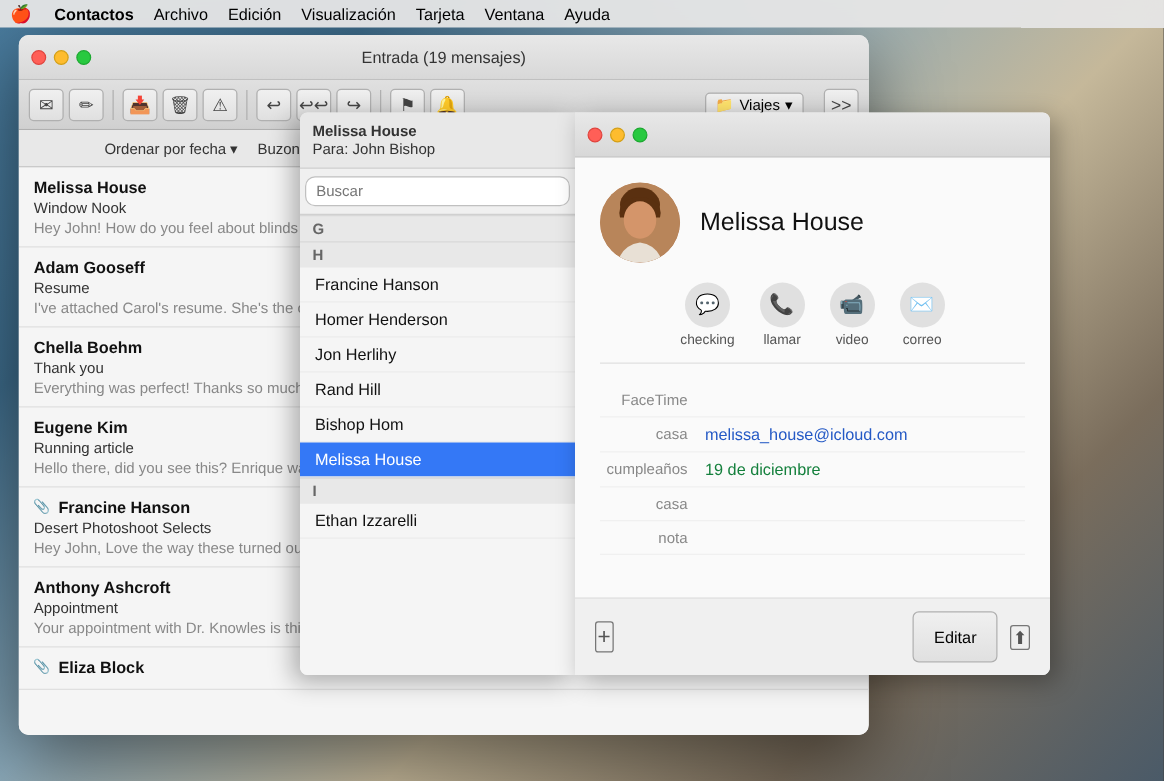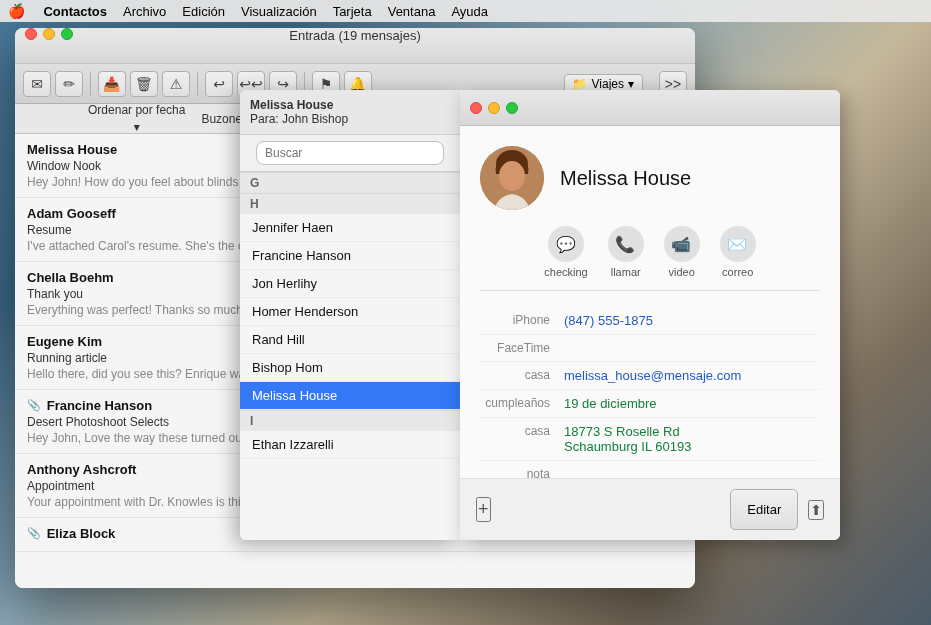--- a/index.html
+++ b/index.html
@@ -61,21 +61,21 @@
       box-shadow: 0 20px 60px rgba(0,0,0,0.5);
       overflow: hidden;
       z-index: 10;
     }
 
     
     .mail-titlebar {
       height: 36px;
       background: linear-gradient(to bottom, #e8e8e8, #d8d8d8);
       display: flex;
-      align-items: flex-start;
+      align-items: center;
       padding: 0 10px;
       border-bottom: 1px solid #c0c0c0;
       position: relative;
     }
     .window-buttons {
       display: flex;
       gap: 6px;
       align-items: center;
     }
     .win-btn {
@@ -160,21 +160,20 @@
       font-weight: 500;
     }
     .mail-tab-sort {
       margin-left: auto;
       font-size: 12px;
       color: #333;
       cursor: pointer;
       display: flex;
       align-items: center;
       gap: 3px;
-      flex-direction: column;
     }
 
     
     .mail-list {
       height: calc(100% - 36px - 40px - 30px);
       overflow-y: auto;
       background: #f5f5f5;
     }
     .mail-item {
       padding: 8px 12px;
@@ -231,21 +230,21 @@
 
     
     .contacts-to-field {
       padding: 8px 10px;
       border-bottom: 1px solid #d0d0d0;
       font-size: 12px;
       color: #333;
       background: #e8e8e8;
     }
     .contacts-search {
-      padding: 6px 16px;
+      padding: 6px 4px;
       border-bottom: 1px solid #d0d0d0;
     }
     .contacts-search input {
       width: 100%;
       padding: 4px 8px;
       border-radius: 8px;
       border: 1px solid #c0c0c0;
       background: #fff;
       font-size: 12px;
       outline: none;
@@ -548,24 +547,23 @@
     <br>
     <span>Para:</span>
     <span>John Bishop</span>
   </div>
   <div class="contacts-search">
     <input type="text" placeholder="Buscar" style="">
   </div>
   <div class="contacts-list-body">
     <div class="contact-section-header">G</div>
     <div class="contact-section-header">H</div>
-    <div class="contact-row">Jennifer Haen</div>
     <div class="contact-row">Francine Hanson</div>
+    <div class="contact-row">Homer Henderson</div>
     <div class="contact-row">Jon Herlihy</div>
-    <div class="contact-row">Homer Henderson</div>
     <div class="contact-row">Rand Hill</div>
     <div class="contact-row">Bishop Hom</div>
     <div class="contact-row selected">Melissa House</div>
     <div class="contact-section-header">I</div>
     <div class="contact-row">Ethan Izzarelli</div>
 
   </div>
 </div>
 
 <div id="contact-card">
@@ -605,38 +603,33 @@
         <div class="action-icon-circle">📹</div>
         <span class="action-label">video</span>
       </div>
       <div class="card-action-btn">
         <div class="action-icon-circle">✉️</div>
         <span class="action-label">correo</span>
       </div>
     </div>
 
     <div class="contact-field">
-      <span class="field-label">iPhone</span>
-      <span class="field-value link">(847) 555-1875</span>
-    </div>
-    <div class="contact-field">
       <span class="field-label">FaceTime</span>
       <span class="field-value"></span>
     </div>
     <div class="contact-field">
       <span class="field-label">casa</span>
-      <span class="field-value link">melissa_house@mensaje.com</span>
+      <span class="field-value link">melissa_house@icloud.com</span>
     </div>
     <div class="contact-field">
       <span class="field-label">cumpleaños</span>
       <span class="field-value">19 de diciembre</span>
     </div>
     <div class="contact-field">
       <span class="field-label">casa</span>
-      <span class="field-value">18773 S Roselle Rd<br>Schaumburg IL 60193</span>
     </div>
     <div class="contact-field">
       <span class="field-label">nota</span>
       <span class="field-value note"></span>
     </div>
   </div>
 
   <div class="card-footer">
     <button class="card-footer-add">+</button>
     <button class="card-footer-edit">Editar</button>

